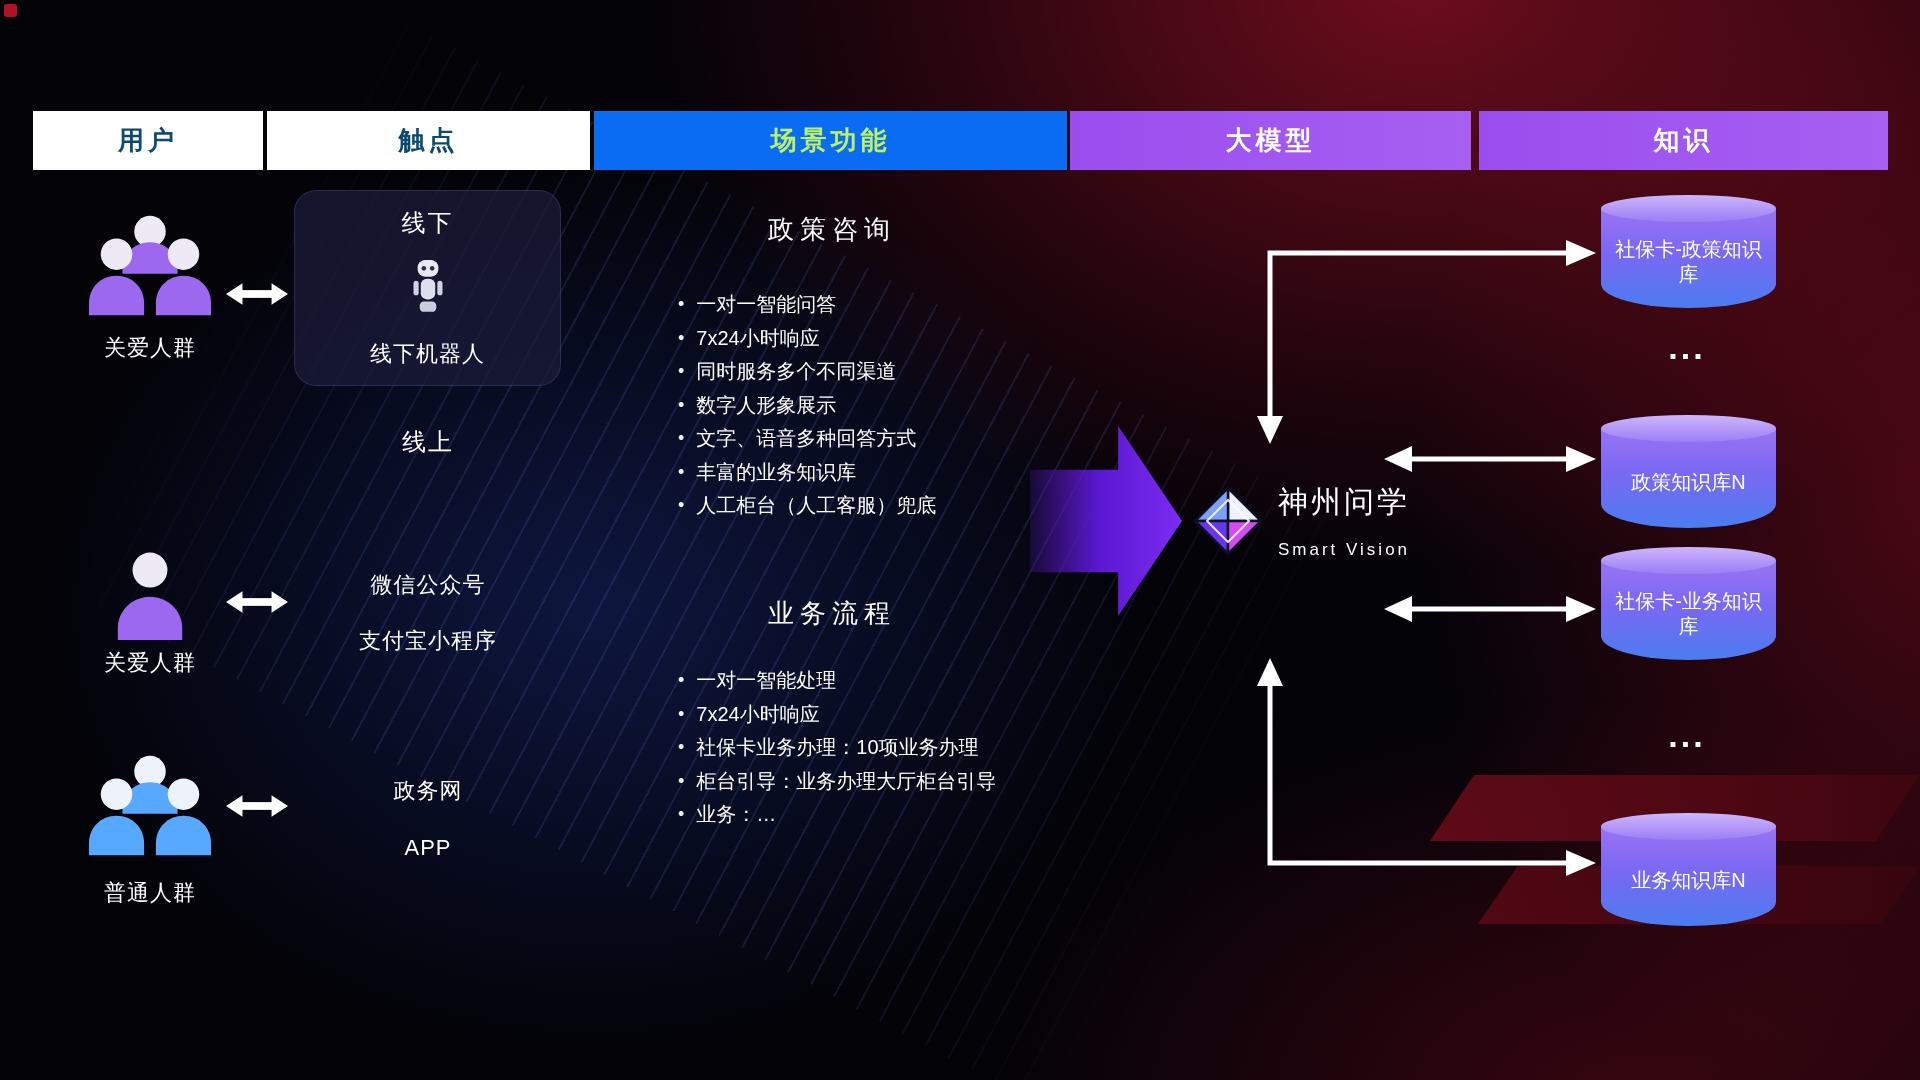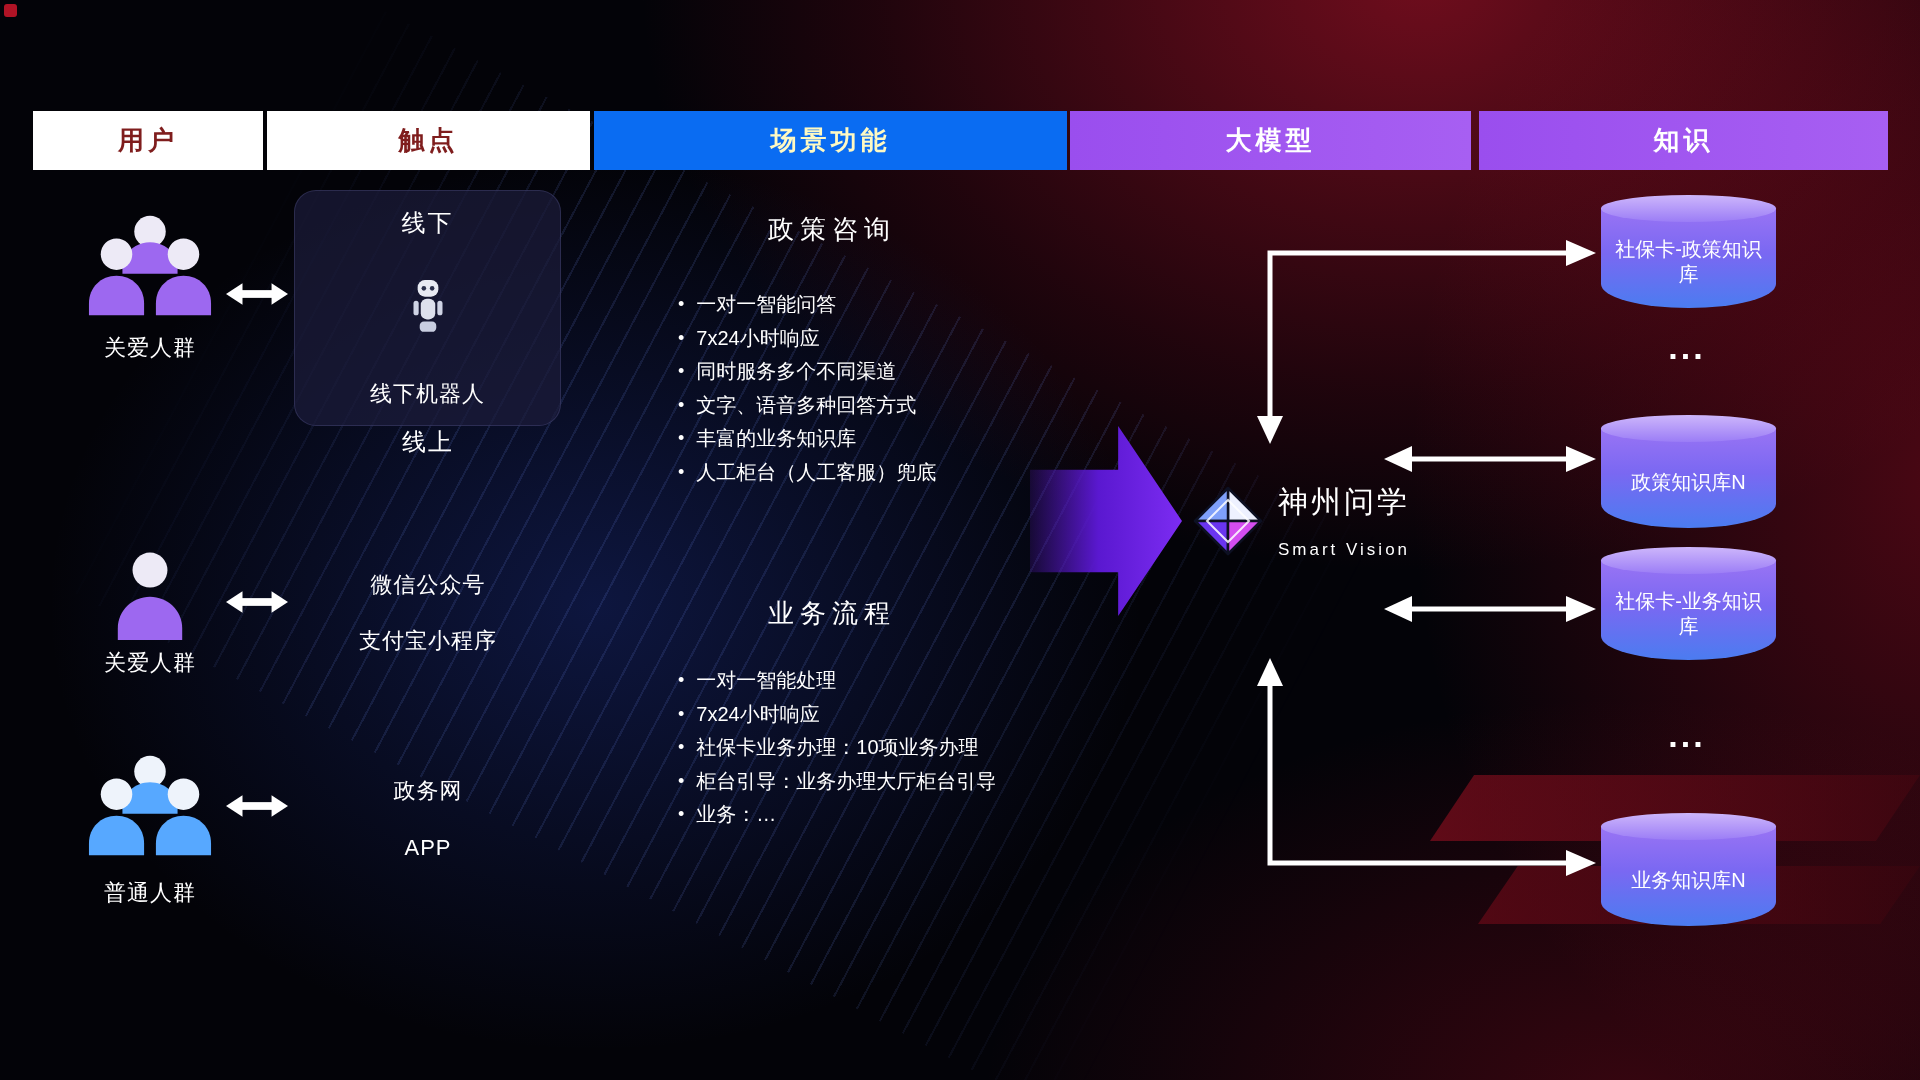--- a/index.html
+++ b/index.html
@@ -18,22 +18,22 @@
     -webkit-mask-image:linear-gradient(90deg,transparent,#000 25%,#000 75%,transparent);
     mask-image:linear-gradient(90deg,transparent,#000 25%,#000 75%,transparent);pointer-events:none}
   .corner-mark{position:absolute;left:4px;top:4px;width:13px;height:13px;border-radius:3px;background:#b01325}
   .chev{position:absolute;opacity:.7;pointer-events:none}
   #chev1{left:1430px;top:775px;width:490px;height:66px;background:linear-gradient(90deg, rgba(135,14,30,.95), rgba(68,6,16,.95));clip-path:polygon(9% 0,100% 0,91% 100%,0 100%)}
   #chev2{left:1478px;top:866px;width:442px;height:58px;background:linear-gradient(90deg, rgba(112,10,24,.9), rgba(58,5,14,.9));clip-path:polygon(9% 0,100% 0,91% 100%,0 100%)}
 
   
   .hdr{position:absolute;top:111px;height:59px;display:flex;align-items:center;justify-content:center;
        font-size:26px;font-weight:700;letter-spacing:4px}
-  .hdr-white{background:#ffffff;color:#7f1d1d}
-  .hdr-blue{background:#0a6cf2;color:#fef9c3}
+  .hdr-white{background:#ffffff;color:#0c4a6e}
+  .hdr-blue{background:#0a6cf2;color:#bef264}
   .hdr-purple{background:linear-gradient(90deg,#9a4eee,#a75ff2);color:#fff}
   #h1{left:33px;width:230px}
   #h2{left:267px;width:323px}
   #h3{left:594px;width:473px}
   #h4{left:1070px;width:401px}
   #h5{left:1479px;width:409px}
 
   
   .user-icon{position:absolute}
   #ug1{left:86px;top:212px}
@@ -46,21 +46,21 @@
   .user-label{position:absolute;width:180px;text-align:center;font-size:22px;letter-spacing:1px}
   #ul1{left:60px;top:333px}
   #ul2{left:60px;top:648px}
   #ul3{left:60px;top:878px}
   .harrow{position:absolute}
   #ha1{left:226px;top:281px}
   #ha2{left:226px;top:589px}
   #ha3{left:226px;top:793px}
 
   
-  .touch-panel{position:absolute;left:294px;top:190px;width:267px;height:236px;
+  .touch-panel{position:absolute;left:294px;top:190px;width:267px;height:196px;
     background:rgba(28,28,58,.72);border:1px solid rgba(110,110,180,.25);border-radius:22px;
     display:flex;flex-direction:column;align-items:center;justify-content:space-between;padding:16px 10px}
   .tp-title{font-size:24px;letter-spacing:2px}
   .tp-caption{font-size:22px;letter-spacing:1px}
   .online-title{position:absolute;left:328px;top:426px;width:200px;text-align:center;font-size:24px;letter-spacing:2px}
   .online-item{position:absolute;left:318px;width:220px;text-align:center;font-size:22px;letter-spacing:1px}
   #oi1{top:570px}#oi2{top:626px}#oi3{top:776px}#oi4{top:835px}
 
   
   .scn-title{position:absolute;width:320px;text-align:center;font-size:26px;letter-spacing:6px;font-weight:500}
@@ -188,20 +188,21 @@
   <div class="online-item" id="oi1">微信公众号</div>
   <div class="online-item" id="oi2">支付宝小程序</div>
   <div class="online-item" id="oi3">政务网</div>
   <div class="online-item" id="oi4">APP</div>
 
   <div class="scn-title" id="st1">政策咨询</div>
   <ul class="bullets" id="bl1">
     <li>一对一智能问答</li>
     <li>7x24小时响应</li>
     <li>同时服务多个不同渠道</li>
+    <li>数字人形象展示</li>
     <li>文字、语音多种回答方式</li>
     <li>丰富的业务知识库</li>
     <li>人工柜台（人工客服）兜底</li>
   </ul>
 
   <div class="scn-title" id="st2">业务流程</div>
   <ul class="bullets" id="bl2">
     <li>一对一智能处理</li>
     <li>7x24小时响应</li>
     <li>社保卡业务办理：10项业务办理</li>

